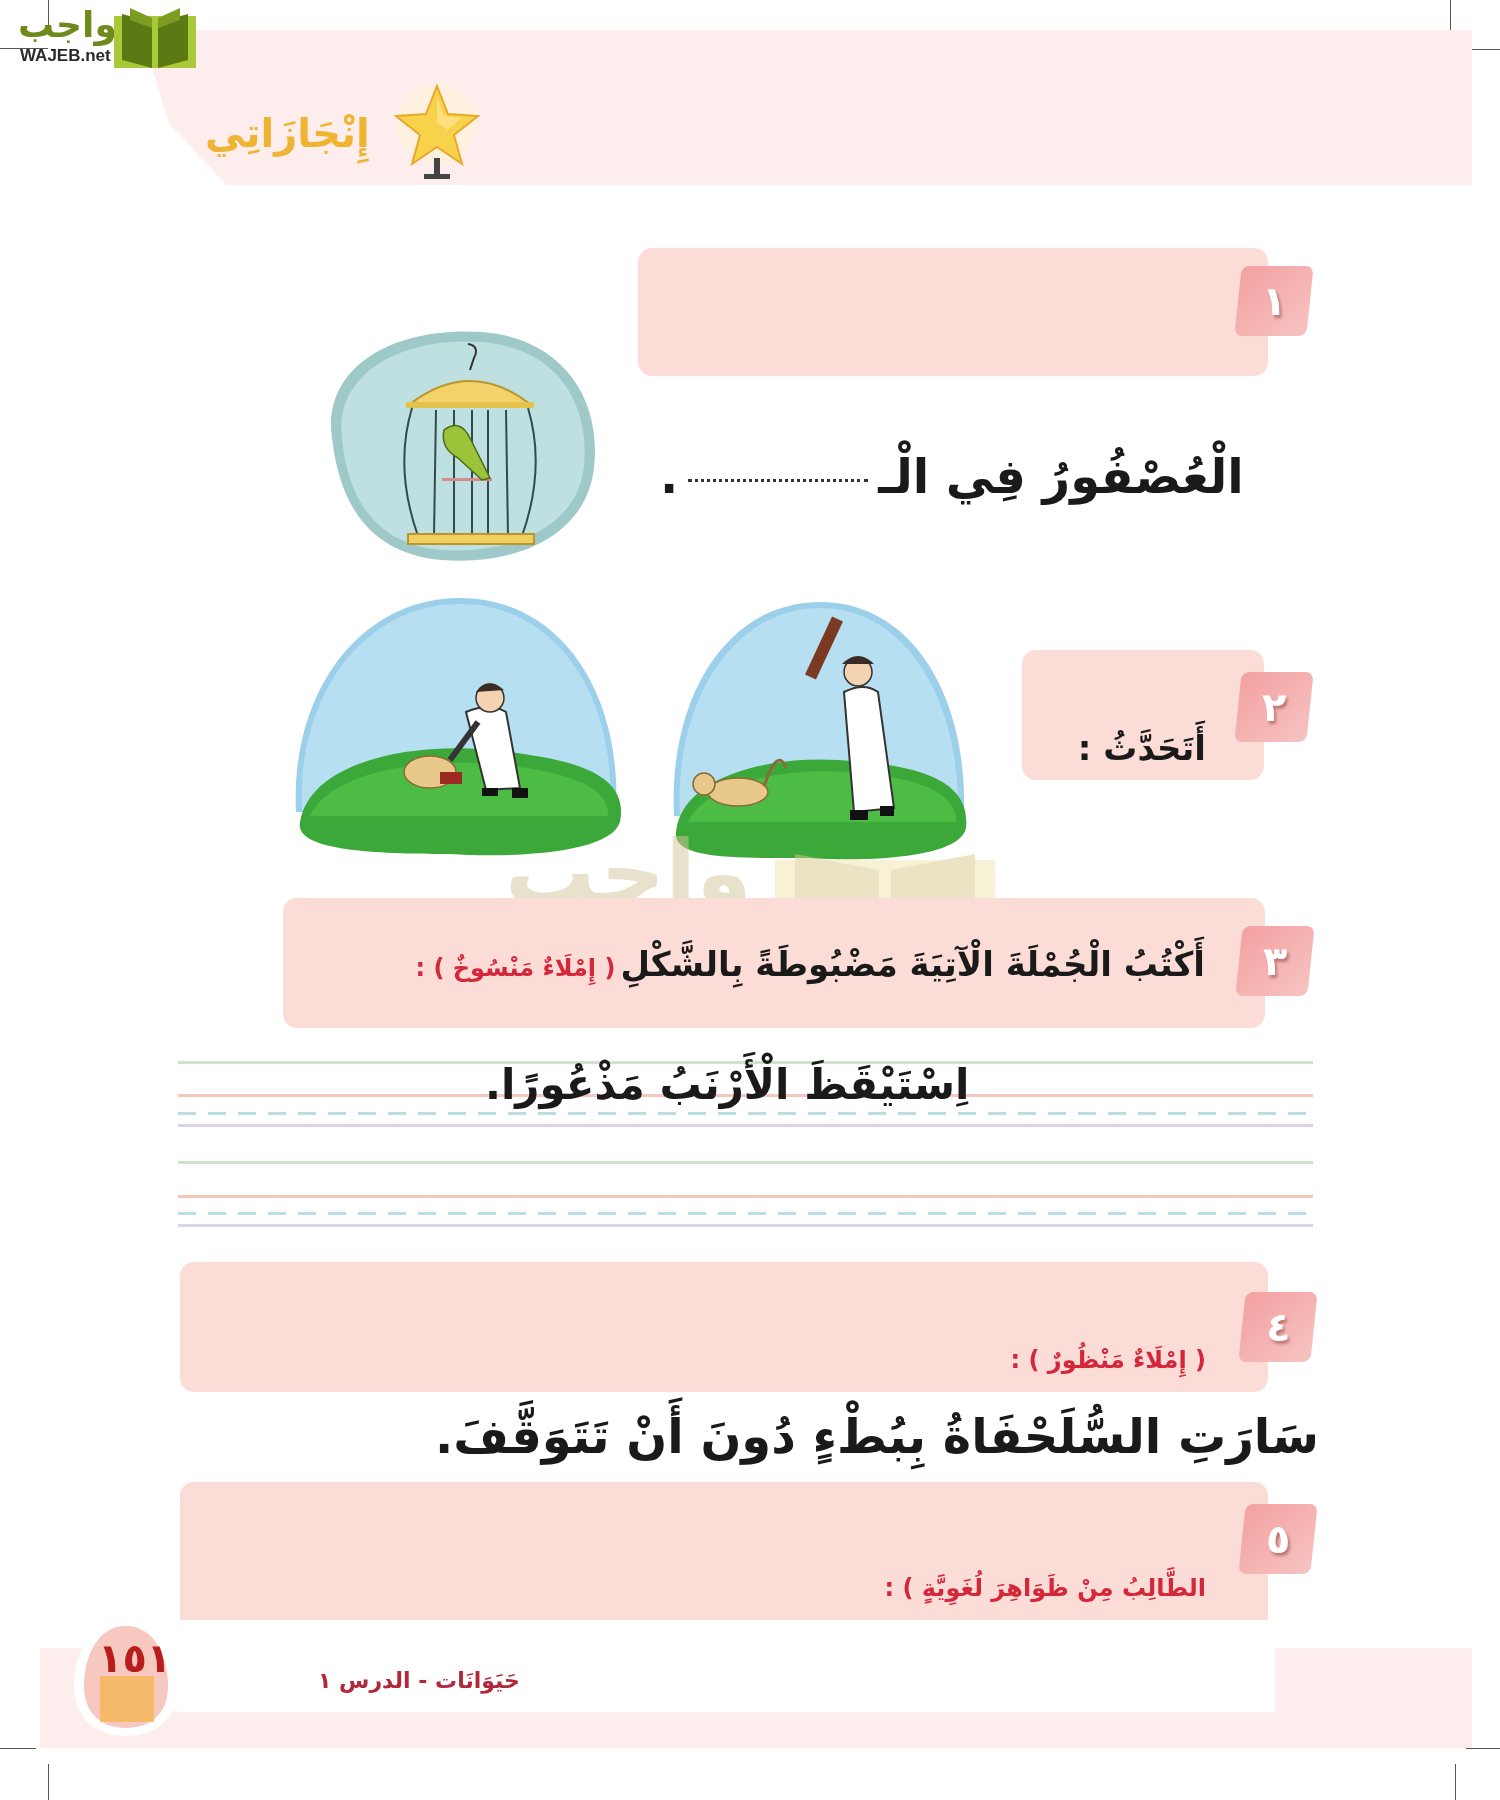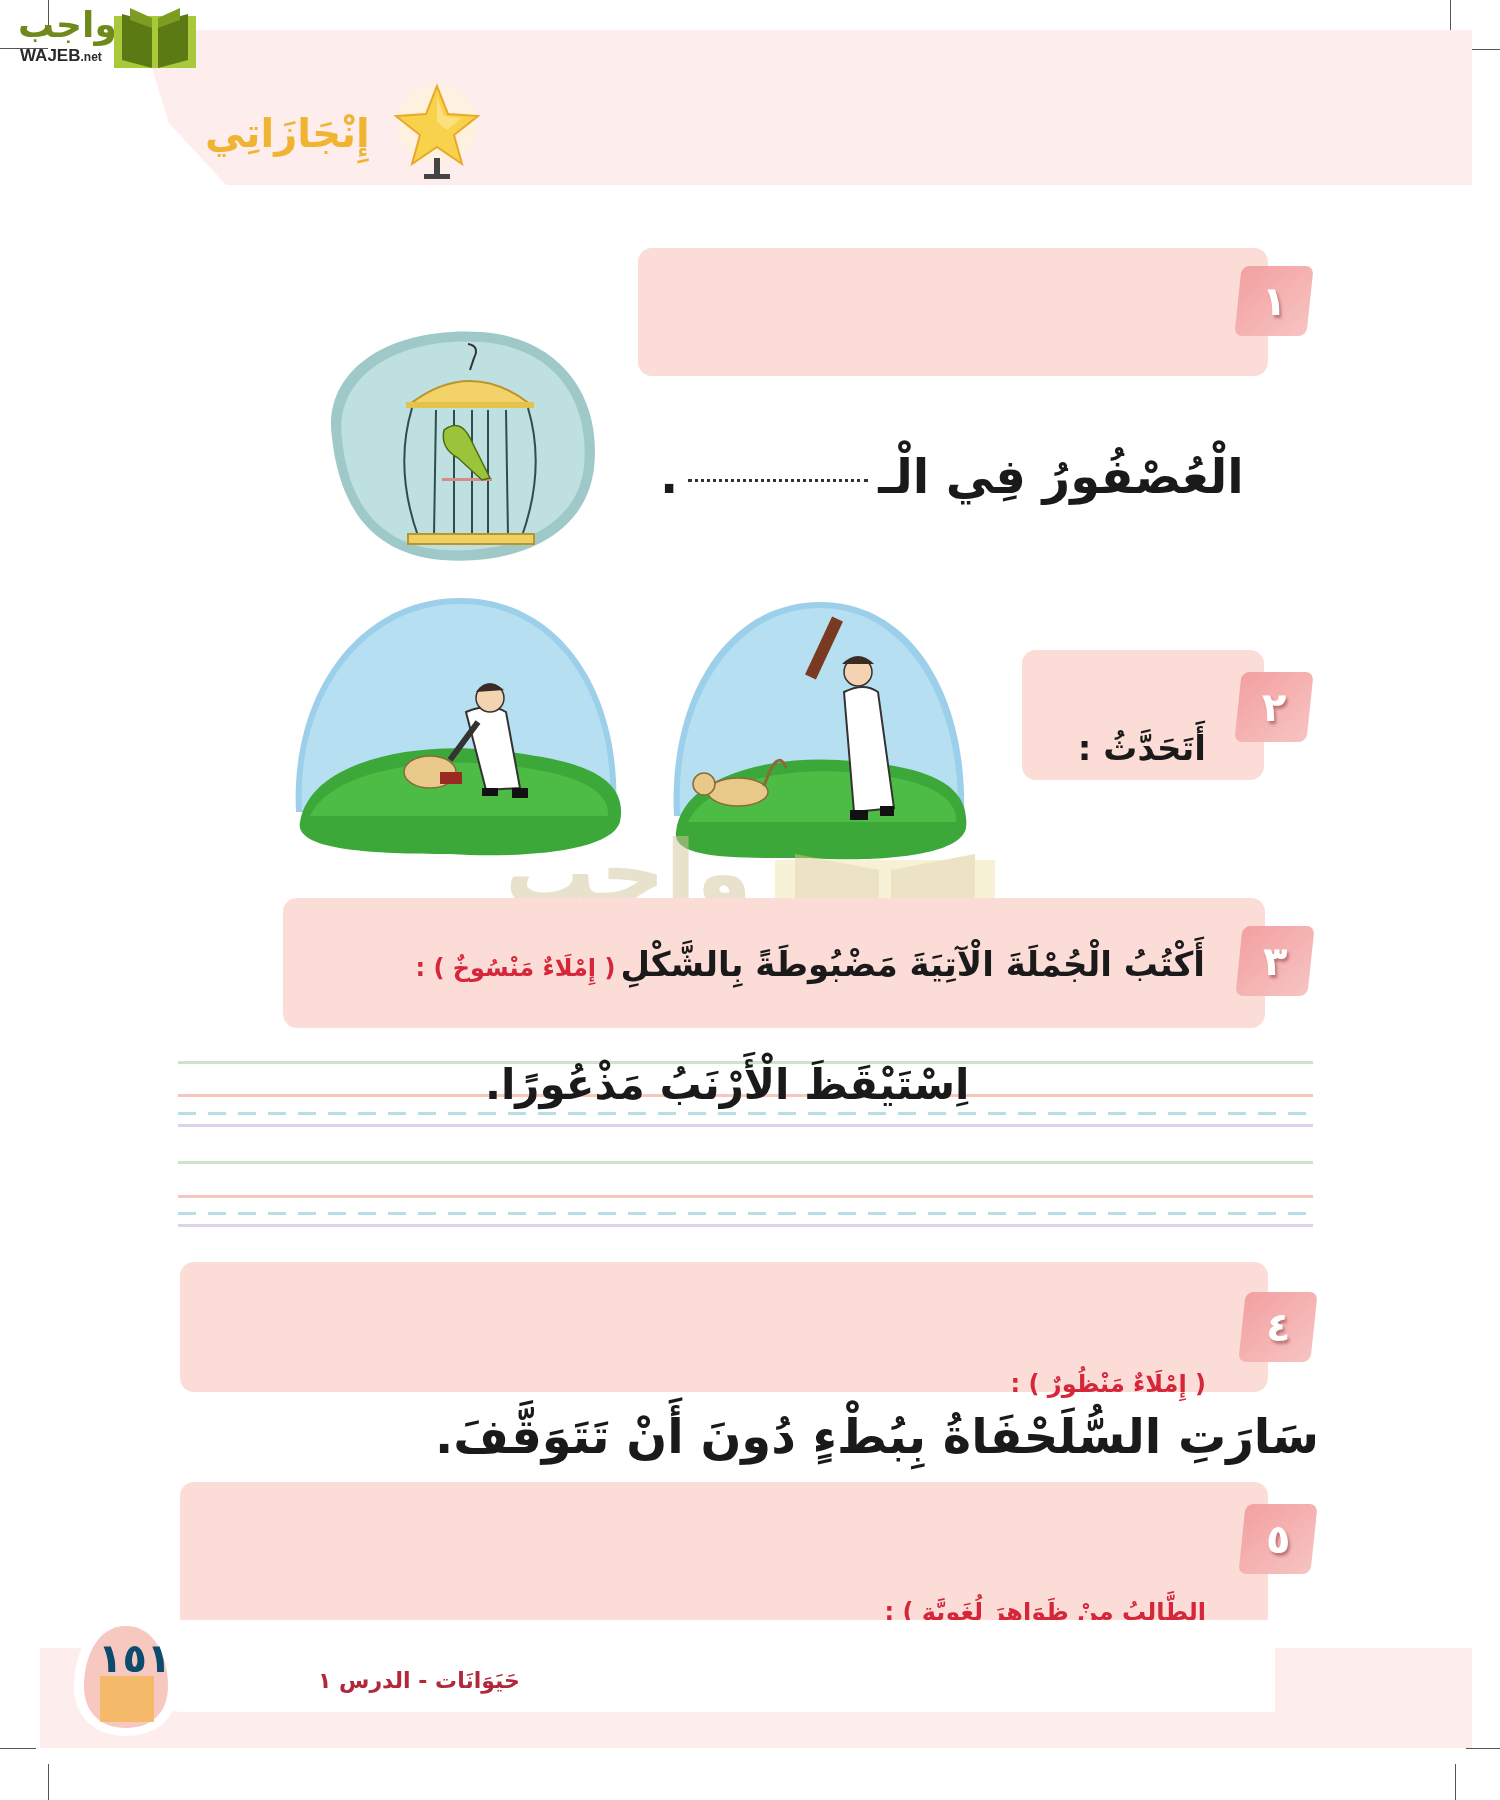--- a/index.html
+++ b/index.html
@@ -18,42 +18,42 @@
   .header-title {
     position: absolute; left: 205px; top: 110px; font-size: 40px; font-weight: bold;
     color: #f0b432; font-family: "DejaVu Sans", sans-serif; direction: rtl;
   }
   .star-wrap { position: absolute; left: 392px; top: 82px; width: 90px; height: 100px; }
 
   
   .logo { position: absolute; left: 8px; top: 4px; width: 190px; height: 66px; }
   .logo-ar { position: absolute; left: 10px; top: 0; font-size: 36px; font-weight: bold; color: #6f8a1a; direction: rtl; }
   .logo-en { position: absolute; left: 12px; top: 42px; font-size: 17px; font-weight: bold; color: #2a2a2a; direction: ltr; font-family: "Liberation Sans", sans-serif; }
-  .logo-en small { font-size: 12px; }
+  .logo-en small { font-size: 17px; }
   .logo-book { position: absolute; left: 106px; top: 4px; width: 82px; height: 60px; }
 
   
   .box {
     position: absolute; background: #fcdcd6; border-radius: 14px;
     direction: rtl; display: flex; align-items: center;
   }
   .num-badge {
     position: absolute; width: 72px; height: 70px; border-radius: 8px;
     background: linear-gradient(135deg, #f3a0a0, #f6c4c2);
     transform: skewX(-6deg);
     display: flex; align-items: center; justify-content: center;
     color: #fff; font-size: 40px; font-weight: bold;
     text-shadow: 2px 3px 3px rgba(120,40,40,0.45);
   }
   .num-badge span { transform: skewX(6deg); display: inline-block; }
   .instr {
     font-size: 34px; font-weight: bold; color: #1a1a1a; white-space: nowrap;
     font-family: "DejaVu Sans", sans-serif;
   }
-  .red { color: #d6263a; font-size: 24px; font-weight: bold; margin-top: 24px; }
+  .red { color: #d6263a; font-size: 24px; font-weight: bold; }
 
   .sentence {
     position: absolute; font-size: 48px; font-weight: bold; color: #1a1a1a;
     direction: rtl; white-space: nowrap; font-family: "DejaVu Sans", sans-serif;
   }
   .dots {
     display: inline-block; width: 180px; border-bottom: 3px dotted #333;
     margin: 0 10px; vertical-align: middle;
   }
 
@@ -78,21 +78,21 @@
     position: absolute; left: 40px; top: 1648px; width: 1432px; height: 100px; background: #fdeeed;
   }
   .footer-white {
     position: absolute; left: 125px; top: 1620px; width: 1150px; height: 92px; background: #fff;
     border-radius: 0 0 0 60px;
   }
   .page-badge {
     position: absolute; left: 70px; top: 1612px; width: 112px; height: 128px;
   }
   .page-num {
-    position: absolute; left: 98px; top: 1635px; font-size: 40px; font-weight: bold; color: #0c4a6e;
+    position: absolute; left: 98px; top: 1635px; font-size: 40px; font-weight: bold; color: #b91c1c;
     direction: rtl; font-family: "DejaVu Sans", sans-serif;
   }
   .footer-text {
     position: absolute; left: 318px; top: 1668px; font-size: 22px; font-weight: bold; color: #b0283a; direction: rtl;
   }
 </style>
 </head>
 <body>
 
 <div class="crop" style="left:48px;top:0;width:1px;height:32px"></div>

